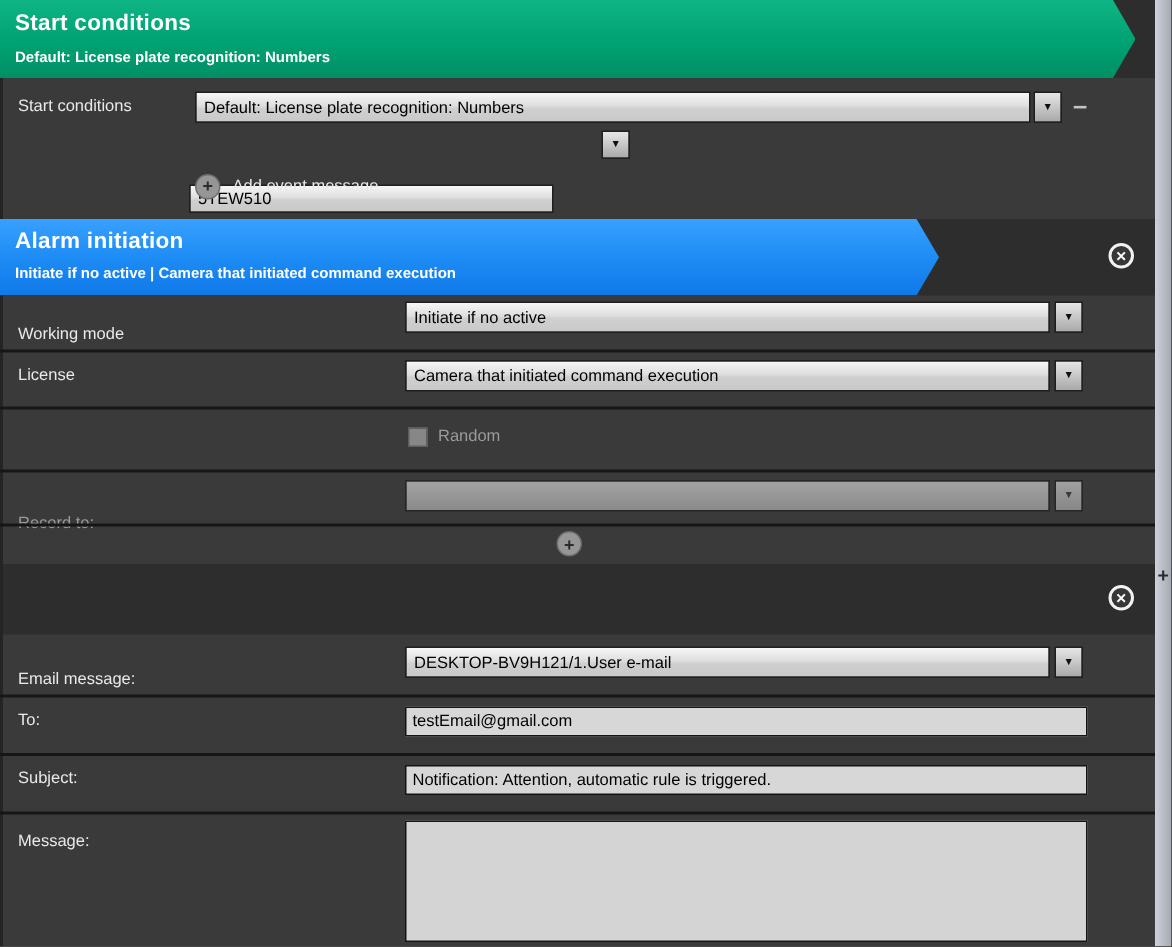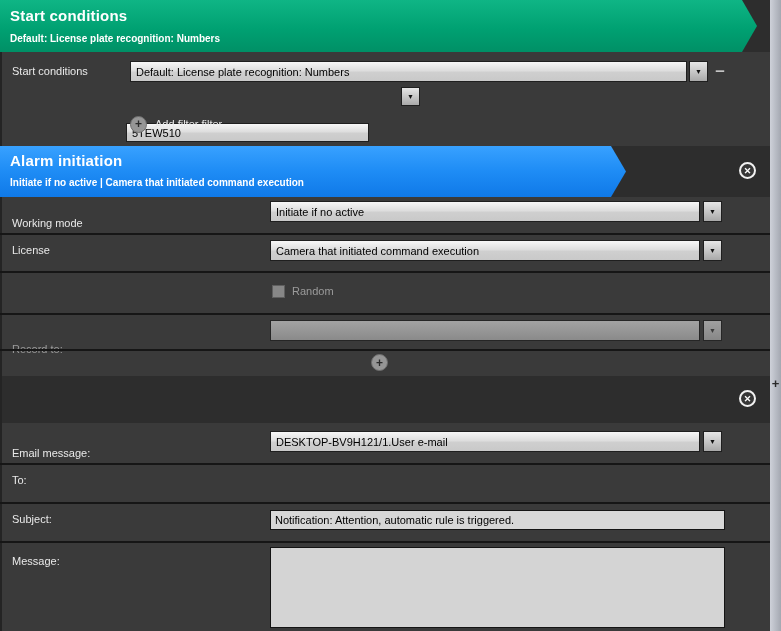--- a/index.html
+++ b/index.html
@@ -59,21 +59,21 @@
   <div class="abs lbl" style="left:12px;top:65px;">Start conditions</div>
   <div class="abs cfield" style="left:130px;top:61px;width:557px;height:21px;">Default: License plate recognition: Numbers</div>
   <div class="abs cbtn" style="left:689px;top:61px;width:19px;height:21px;">▼</div>
   <div class="abs minus-btn" style="left:711px;top:61px;width:18px;height:20px;">–</div>
 
   <div class="abs cfield" style="left:126px;top:87px;width:243px;height:19px;margin-top:36px;">5TEW510</div>
   <div class="abs cbtn" style="left:401px;top:87px;width:19px;height:19px;">▼</div>
 
   <div class="abs" style="left:130px;top:115px;height:18px;display:flex;align-items:center;gap:8px;">
     <span class="plus-circle" style="width:15px;height:15px;">+</span>
-    <span class="lbl">Add filter filter</span>
+    <span class="lbl">Add event message</span>
   </div>
 
   <div class="abs banner banner-blue" style="top:146px;width:626px;height:51px;">
     <div class="b-title" style="top:6px;">Alarm initiation</div>
     <div class="b-sub" style="top:31px;">Initiate if no active | Camera that initiated command execution</div>
   </div>
   <div class="abs close-btn" style="left:739px;top:162px;">✕</div>
 
   <div class="abs lbl" style="left:12px;top:205px;margin-top:12px;">Working mode</div>
   <div class="abs cfield" style="left:270px;top:201px;width:430px;height:21px;">Initiate if no active</div>
@@ -102,20 +102,21 @@
 
   <div class="abs close-btn" style="left:739px;top:390px;">✕</div>
 
   <div class="abs lbl" style="left:12px;top:435px;margin-top:12px;">Email message:</div>
   <div class="abs cfield" style="left:270px;top:431px;width:430px;height:21px;">DESKTOP-BV9H121/1.User e-mail</div>
   <div class="abs cbtn" style="left:703px;top:431px;width:19px;height:21px;">▼</div>
 
   <div class="abs divider" style="top:463px;"></div>
 
   <div class="abs lbl" style="left:12px;top:474px;">To:</div>
+  <input class="abs tinput" style="left: 270px; top: 471px; width: 455px; height: 20px;" value="testEmail@gmail.com">
 
   <div class="abs divider" style="top:502px;"></div>
 
   <div class="abs lbl" style="left:12px;top:513px;">Subject:</div>
   <input class="abs tinput" style="left: 270px; top: 510px; width: 455px; height: 20px;" value="Notification: Attention, automatic rule is triggered.">
 
   <div class="abs divider" style="top:541px;"></div>
 
   <div class="abs lbl" style="left:12px;top:555px;">Message:</div>
   <textarea class="abs tarea" style="left: 270px; top: 547px; width: 455px; height: 81px;"></textarea>

